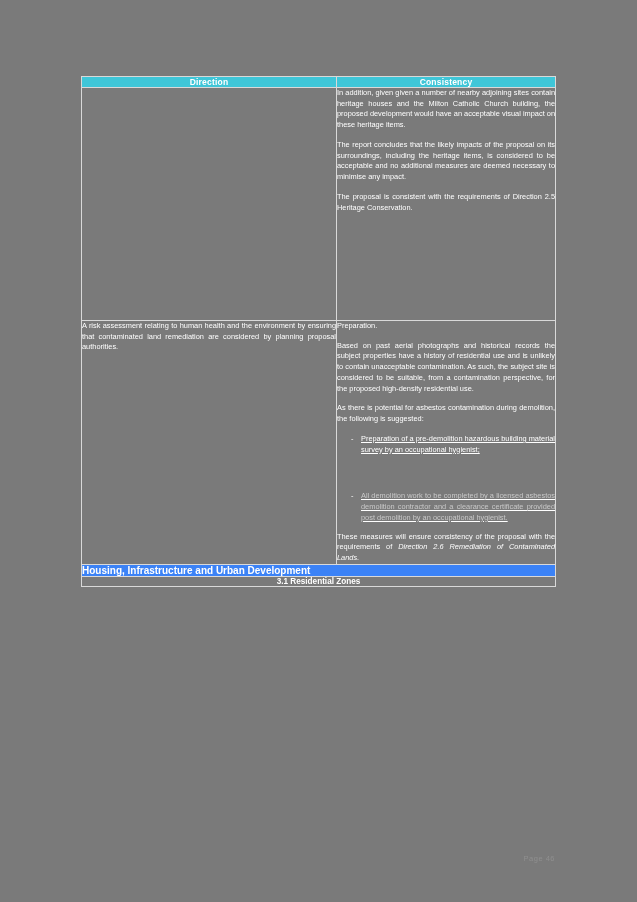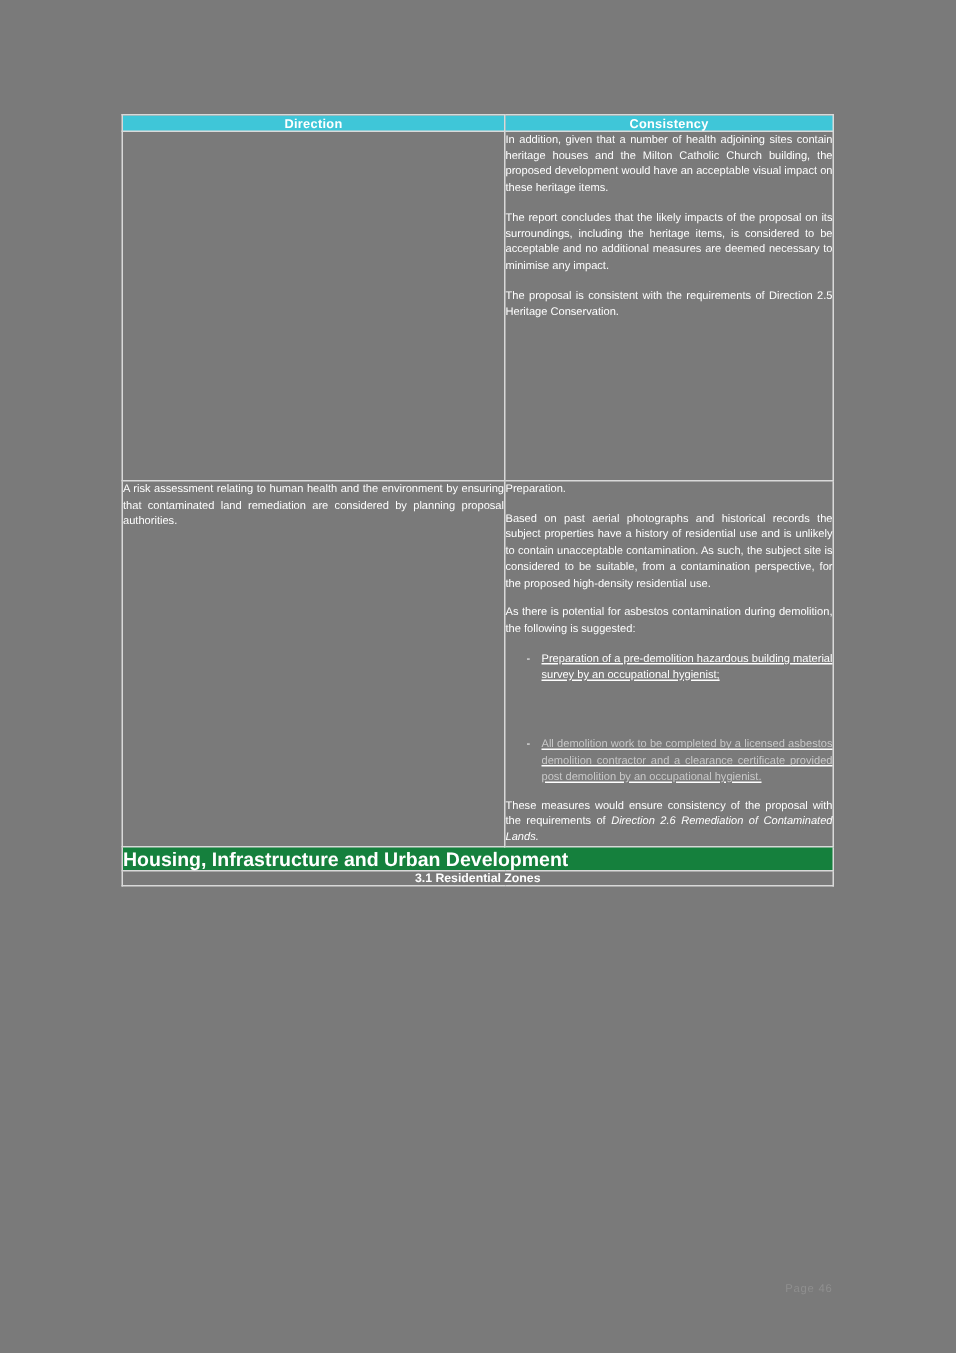--- a/index.html
+++ b/index.html
@@ -73,23 +73,23 @@
   }
   .section-band {
     padding: 5px 8px 6px 8px;
     font-size: 8.2px;
     font-weight: bold;
     color: #ffffff;
   }
 
   
   .dark-band {
-    background: #15803d;
+    background: #3b82f6;
     padding: 6px 9px 7px 9px;
-    font-size: 13px;
+    font-size: 10px;
     font-weight: bold;
     color: #ffffff;
   }
   .mid-band {
     background: transparent;
     padding: 5px 9px 6px 9px;
     font-size: 8.2px;
     font-weight: bold;
     color: #ffffff;
     text-align: center;
@@ -146,40 +146,40 @@
       <thead>
         <tr>
           <th class="hdr">Direction</th>
           <th class="hdr">Consistency</th>
         </tr>
       </thead>
       <tbody>
         <tr>
           <td class="blank-cell"></td>
           <td class="cell">
-            <p>In addition, given that a number of health adjoining sites contain heritage houses and the Milton Catholic Church building, the proposed development would have an acceptable visual impact on these heritage items.</p>
+            <p>In addition, given given a number of nearby adjoining sites contain heritage houses and the Milton Catholic Church building, the proposed development would have an acceptable visual impact on these heritage items.</p>
             <p>The report concludes that the likely impacts of the proposal on its surroundings, including the heritage items, is considered to be acceptable and no additional measures are deemed necessary to minimise any impact.</p>
             <p>The proposal is consistent with the requirements of Direction 2.5 Heritage Conservation.</p>
           </td>
         </tr>
 
 
         <tr>
           <td class="cell">
             <p>A risk assessment relating to human health and the environment by ensuring that contaminated land remediation are considered by planning proposal authorities.</p>
           </td>
           <td class="cell">
             <p>Preparation.</p>
             <p>Based on past aerial photographs and historical records the subject properties have a history of residential use and is unlikely to contain unacceptable contamination. As such, the subject site is considered to be suitable, from a contamination perspective, for the proposed high-density residential use.</p>
             <p>As there is potential for asbestos contamination during demolition, the following is suggested:</p>
             <ul class="bullets">
               <li>Preparation of a pre-demolition hazardous building material survey by an occupational hygienist;</li>
               <li class="faded">All demolition work to be completed by a licensed asbestos demolition contractor and a clearance certificate provided post demolition by an occupational hygienist.</li>
             </ul>
-            <p><span>These measures would ensure consistency of the proposal with the requirements of </span><span class="italic">Direction 2.6 Remediation of Contaminated Lands.</span></p>
+            <p><span>These measures will ensure consistency of the proposal with the requirements of </span><span class="italic">Direction 2.6 Remediation of Contaminated Lands.</span></p>
           </td>
         </tr>
 
         <tr>
           <td colspan="2" class="dark-band">Housing, Infrastructure and Urban Development</td>
         </tr>
 
         <tr>
           <td colspan="2" class="mid-band">3.1 Residential Zones</td>
         </tr>

